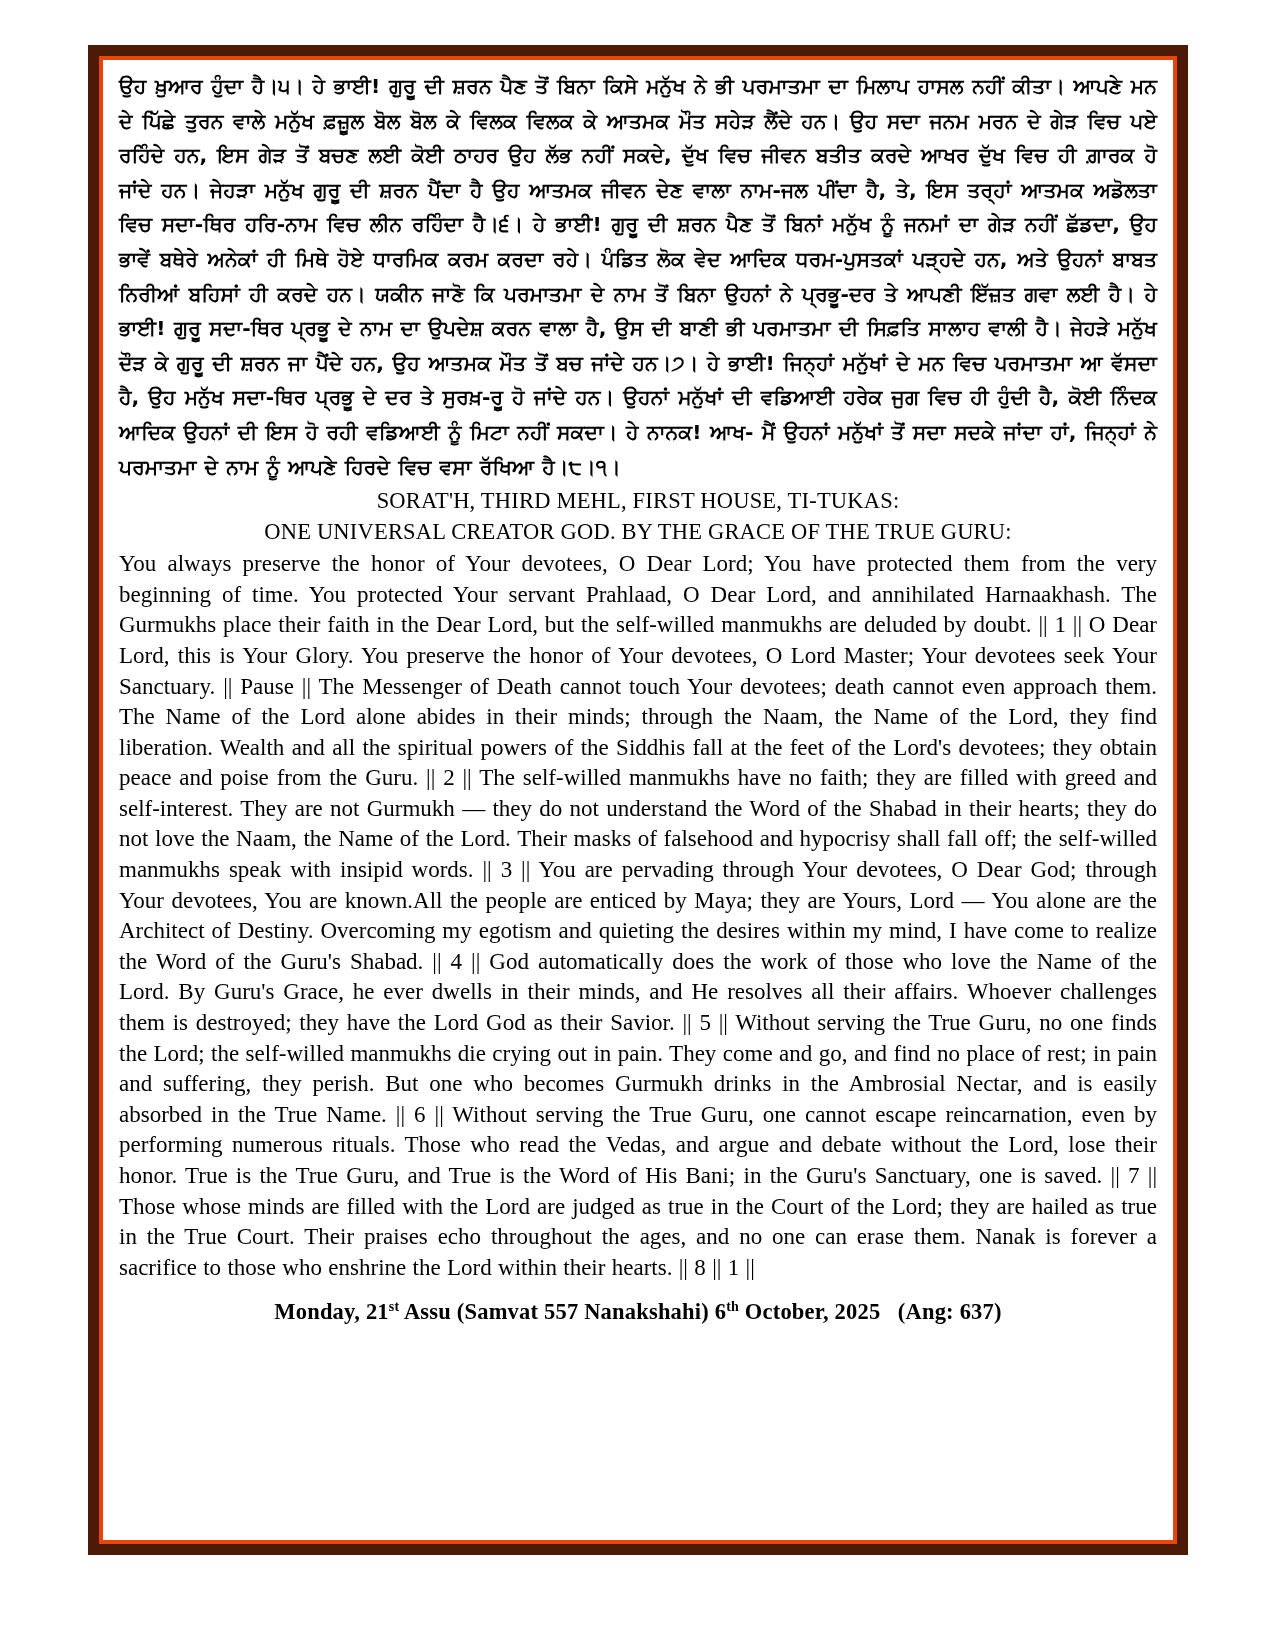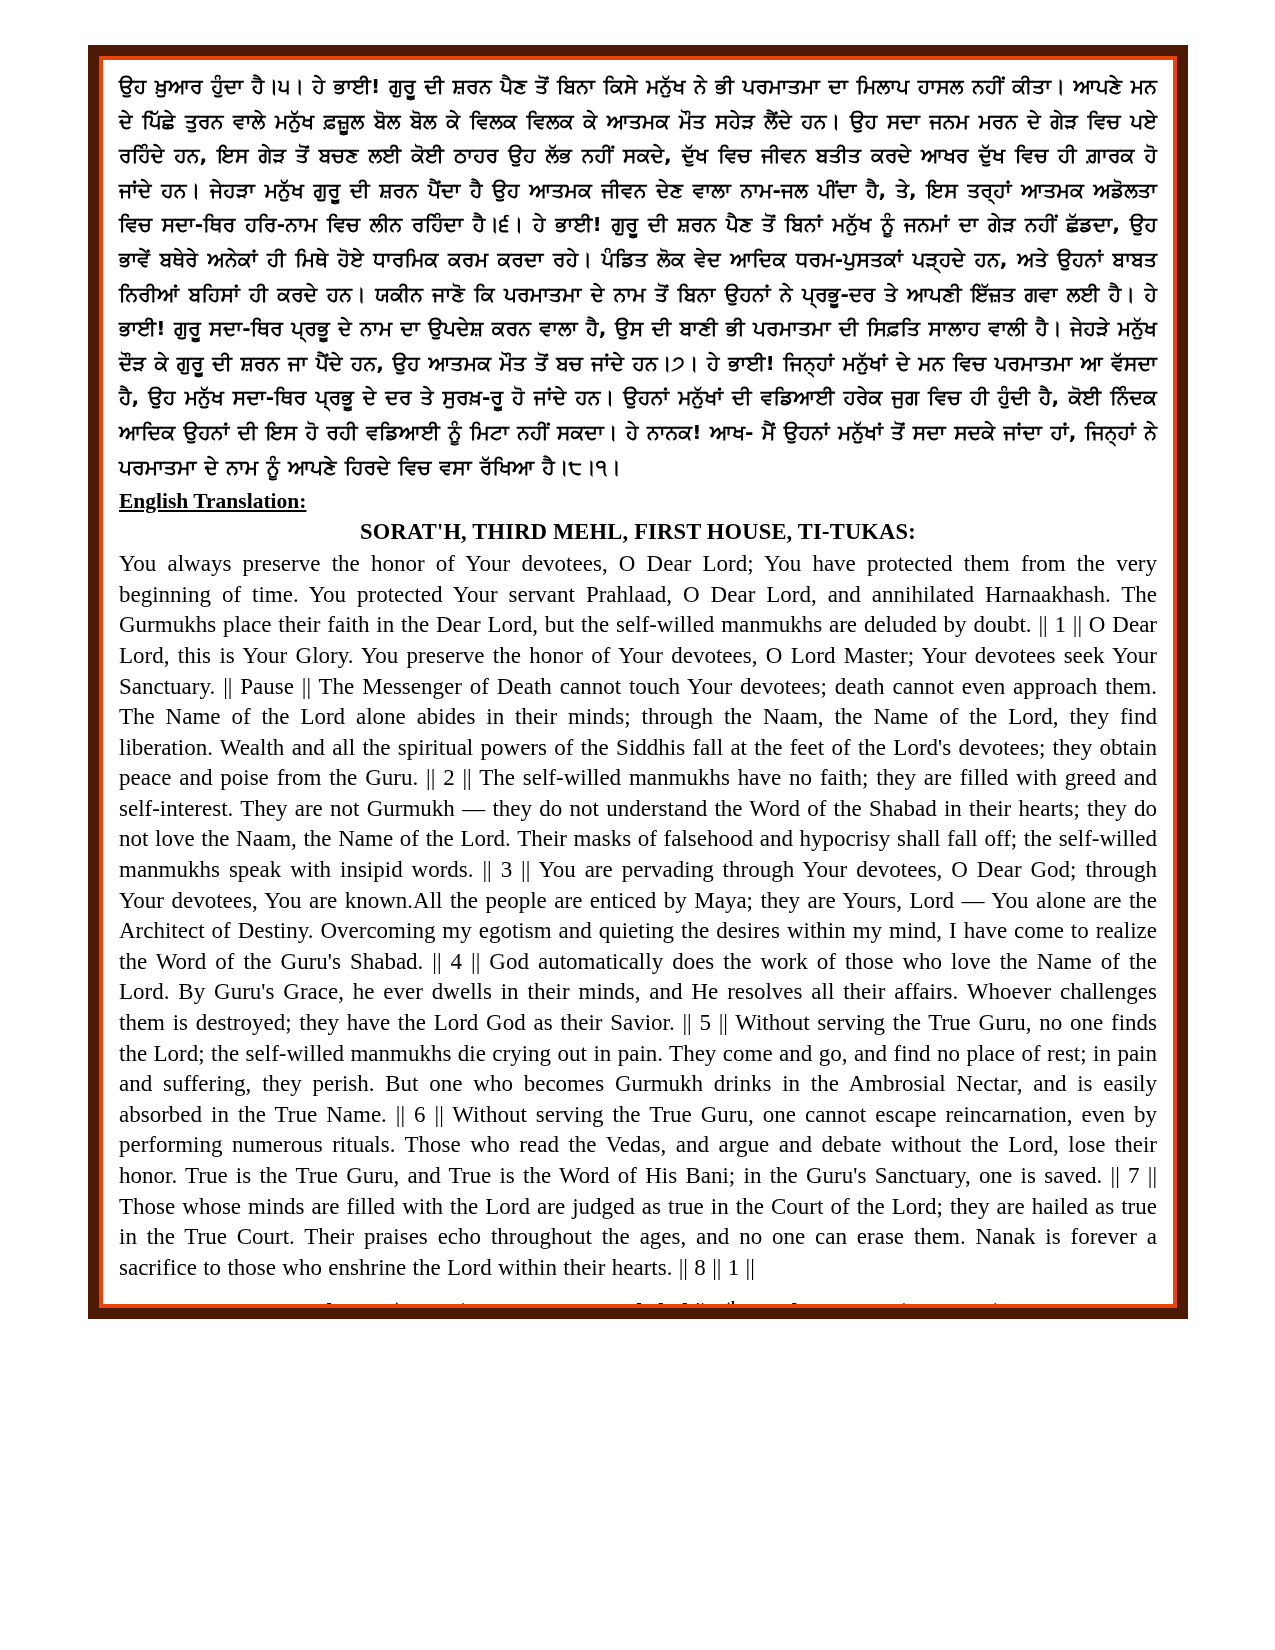--- a/index.html
+++ b/index.html
@@ -11,21 +11,21 @@
     width: 1275px;
     height: 1650px;
     font-family: "Liberation Serif", "DejaVu Serif", serif;
     -webkit-font-smoothing: none;
   }
   #page {
     position: absolute;
     left: 88px;
     top: 45px;
     width: 1100px;
-    height: 1274px;
+    height: 1510px;
     box-sizing: border-box;
     border: 11px solid #4d1a05;
     background: #22c55e;
   }
   #inner {
     box-sizing: border-box;
     width: 100%;
     height: 100%;
     border: 4px solid #e8450a;
     background: #ffffff;
@@ -50,21 +50,21 @@
   .section-label {
     font-size: 21.5px;
     font-weight: bold;
     text-decoration: underline;
     color: #000000;
     margin: 4px 0 3px 2px;
     line-height: 26px;
   }
   .heading {
     text-align: center;
-    font-weight: bold;
+    font-weight: normal;
     font-size: 22.5px;
     line-height: 30px;
     color: #000000;
     margin: 0;
     letter-spacing: 0.2px;
   }
   .heading.second {
     margin-top: 1px;
   }
   .body-text {
@@ -94,24 +94,24 @@
   .sp-wide { white-space: pre; }
 </style>
 </head>
 <body>
 
 <div id="page">
   <div id="inner">
 
     <div class="gurmukhi">ਉਹ ਖ਼ੁਆਰ ਹੁੰਦਾ ਹੈ।੫। ਹੇ ਭਾਈ! ਗੁਰੂ ਦੀ ਸ਼ਰਨ ਪੈਣ ਤੋਂ ਬਿਨਾ ਕਿਸੇ ਮਨੁੱਖ ਨੇ ਭੀ ਪਰਮਾਤਮਾ ਦਾ ਮਿਲਾਪ ਹਾਸਲ ਨਹੀਂ ਕੀਤਾ। ਆਪਣੇ ਮਨ ਦੇ ਪਿੱਛੇ ਤੁਰਨ ਵਾਲੇ ਮਨੁੱਖ ਫ਼ਜ਼ੂਲ ਬੋਲ ਬੋਲ ਕੇ ਵਿਲਕ ਵਿਲਕ ਕੇ ਆਤਮਕ ਮੌਤ ਸਹੇੜ ਲੈਂਦੇ ਹਨ। ਉਹ ਸਦਾ ਜਨਮ ਮਰਨ ਦੇ ਗੇੜ ਵਿਚ ਪਏ ਰਹਿੰਦੇ ਹਨ, ਇਸ ਗੇੜ ਤੋਂ ਬਚਣ ਲਈ ਕੋਈ ਠਾਹਰ ਉਹ ਲੱਭ ਨਹੀਂ ਸਕਦੇ, ਦੁੱਖ ਵਿਚ ਜੀਵਨ ਬਤੀਤ ਕਰਦੇ ਆਖਰ ਦੁੱਖ ਵਿਚ ਹੀ ਗ਼ਾਰਕ ਹੋ ਜਾਂਦੇ ਹਨ। ਜੇਹੜਾ ਮਨੁੱਖ ਗੁਰੂ ਦੀ ਸ਼ਰਨ ਪੈਂਦਾ ਹੈ ਉਹ ਆਤਮਕ ਜੀਵਨ ਦੇਣ ਵਾਲਾ ਨਾਮ-ਜਲ ਪੀਂਦਾ ਹੈ, ਤੇ, ਇਸ ਤਰ੍ਹਾਂ ਆਤਮਕ ਅਡੋਲਤਾ ਵਿਚ ਸਦਾ-ਥਿਰ ਹਰਿ-ਨਾਮ ਵਿਚ ਲੀਨ ਰਹਿੰਦਾ ਹੈ।੬। ਹੇ ਭਾਈ! ਗੁਰੂ ਦੀ ਸ਼ਰਨ ਪੈਣ ਤੋਂ ਬਿਨਾਂ ਮਨੁੱਖ ਨੂੰ ਜਨਮਾਂ ਦਾ ਗੇੜ ਨਹੀਂ ਛੱਡਦਾ, ਉਹ ਭਾਵੇਂ ਬਥੇਰੇ ਅਨੇਕਾਂ ਹੀ ਮਿਥੇ ਹੋਏ ਧਾਰਮਿਕ ਕਰਮ ਕਰਦਾ ਰਹੇ। ਪੰਡਿਤ ਲੋਕ ਵੇਦ ਆਦਿਕ ਧਰਮ-ਪੁਸਤਕਾਂ ਪੜ੍ਹਦੇ ਹਨ, ਅਤੇ ਉਹਨਾਂ ਬਾਬਤ ਨਿਰੀਆਂ ਬਹਿਸਾਂ ਹੀ ਕਰਦੇ ਹਨ। ਯਕੀਨ ਜਾਣੋ ਕਿ ਪਰਮਾਤਮਾ ਦੇ ਨਾਮ ਤੋਂ ਬਿਨਾ ਉਹਨਾਂ ਨੇ ਪ੍ਰਭੂ-ਦਰ ਤੇ ਆਪਣੀ ਇੱਜ਼ਤ ਗਵਾ ਲਈ ਹੈ। ਹੇ ਭਾਈ! ਗੁਰੂ ਸਦਾ-ਥਿਰ ਪ੍ਰਭੂ ਦੇ ਨਾਮ ਦਾ ਉਪਦੇਸ਼ ਕਰਨ ਵਾਲਾ ਹੈ, ਉਸ ਦੀ ਬਾਣੀ ਭੀ ਪਰਮਾਤਮਾ ਦੀ ਸਿਫ਼ਤਿ ਸਾਲਾਹ ਵਾਲੀ ਹੈ। ਜੇਹੜੇ ਮਨੁੱਖ ਦੌੜ ਕੇ ਗੁਰੂ ਦੀ ਸ਼ਰਨ ਜਾ ਪੈਂਦੇ ਹਨ, ਉਹ ਆਤਮਕ ਮੌਤ ਤੋਂ ਬਚ ਜਾਂਦੇ ਹਨ।੭। ਹੇ ਭਾਈ! ਜਿਨ੍ਹਾਂ ਮਨੁੱਖਾਂ ਦੇ ਮਨ ਵਿਚ ਪਰਮਾਤਮਾ ਆ ਵੱਸਦਾ ਹੈ, ਉਹ ਮਨੁੱਖ ਸਦਾ-ਥਿਰ ਪ੍ਰਭੂ ਦੇ ਦਰ ਤੇ ਸੁਰਖ਼-ਰੂ ਹੋ ਜਾਂਦੇ ਹਨ। ਉਹਨਾਂ ਮਨੁੱਖਾਂ ਦੀ ਵਡਿਆਈ ਹਰੇਕ ਜੁਗ ਵਿਚ ਹੀ ਹੁੰਦੀ ਹੈ, ਕੋਈ ਨਿੰਦਕ ਆਦਿਕ ਉਹਨਾਂ ਦੀ ਇਸ ਹੋ ਰਹੀ ਵਡਿਆਈ ਨੂੰ ਮਿਟਾ ਨਹੀਂ ਸਕਦਾ। ਹੇ ਨਾਨਕ! ਆਖ- ਮੈਂ ਉਹਨਾਂ ਮਨੁੱਖਾਂ ਤੋਂ ਸਦਾ ਸਦਕੇ ਜਾਂਦਾ ਹਾਂ, ਜਿਨ੍ਹਾਂ ਨੇ ਪਰਮਾਤਮਾ ਦੇ ਨਾਮ ਨੂੰ ਆਪਣੇ ਹਿਰਦੇ ਵਿਚ ਵਸਾ ਰੱਖਿਆ ਹੈ।੮।੧।</div>
 
-    <div class="section-label">English Translation:</div>
 
     <div class="heading">SORAT'H, THIRD MEHL, FIRST HOUSE, TI-TUKAS:</div>
 
+    <div class="heading second">ONE UNIVERSAL CREATOR GOD.  BY THE GRACE OF THE TRUE GURU:</div>
 
     <div class="body-text">You always preserve the honor of Your devotees, O Dear Lord; You have protected them from the very beginning of time. You protected Your servant Prahlaad, O Dear Lord, and annihilated Harnaakhash. The Gurmukhs place their faith in the Dear Lord, but the self-willed manmukhs are deluded by doubt.  || 1 ||   O Dear Lord, this is Your Glory. You preserve the honor of Your devotees, O Lord Master; Your devotees seek Your Sanctuary.  || Pause ||   The Messenger of Death cannot touch Your devotees; death cannot even approach them. The Name of the Lord alone abides in their minds; through the Naam, the Name of the Lord, they find liberation. Wealth and all the spiritual powers of the Siddhis fall at the feet of the Lord's devotees; they obtain peace and poise from the Guru.  || 2 ||   The self-willed manmukhs have no faith; they are filled with greed and self-interest. They are not Gurmukh — they do not understand the Word of the Shabad in their hearts; they do not love the Naam, the Name of the Lord. Their masks of falsehood and hypocrisy shall fall off; the self-willed manmukhs speak with insipid words.  || 3 || You are pervading through Your devotees, O Dear God; through Your devotees, You are known.All the people are enticed by Maya; they are Yours, Lord — You alone are the Architect of Destiny. Overcoming my egotism and quieting the desires within my mind, I have come to realize the Word of the Guru's Shabad.  || 4 ||   God automatically does the work of those who love the Name of the Lord. By Guru's Grace, he ever dwells in their minds, and He resolves all their affairs. Whoever challenges them is destroyed; they have the Lord God as their Savior.  || 5 ||   Without serving the True Guru, no one finds the Lord; the self-willed manmukhs die crying out in pain. They come and go, and find no place of rest; in pain and suffering, they perish. But one who becomes Gurmukh drinks in the Ambrosial Nectar, and is easily absorbed in the True Name.  || 6 ||   Without serving the True Guru, one cannot escape reincarnation, even by performing numerous rituals. Those who read the Vedas, and argue and debate without the Lord, lose their honor. True is the True Guru, and True is the Word of His Bani; in the Guru's Sanctuary, one is saved.  || 7 ||   Those whose minds are filled with the Lord are judged as true in the Court of the Lord; they are hailed as true in the True Court. Their praises echo throughout the ages, and no one can erase them. Nanak is forever a sacrifice to those who enshrine the Lord within their hearts.  || 8 || 1 ||</div>
 
     <div class="footer-line">
       <span>Monday, 21</span><sup>st</sup><span> Assu (Samvat 557 Nanakshahi) 6</span><sup>th</sup><span> October, 2025</span><span class="sp-wide">   </span><span>(Ang: 637)</span>
     </div>
 
   </div>
 </div>
 

